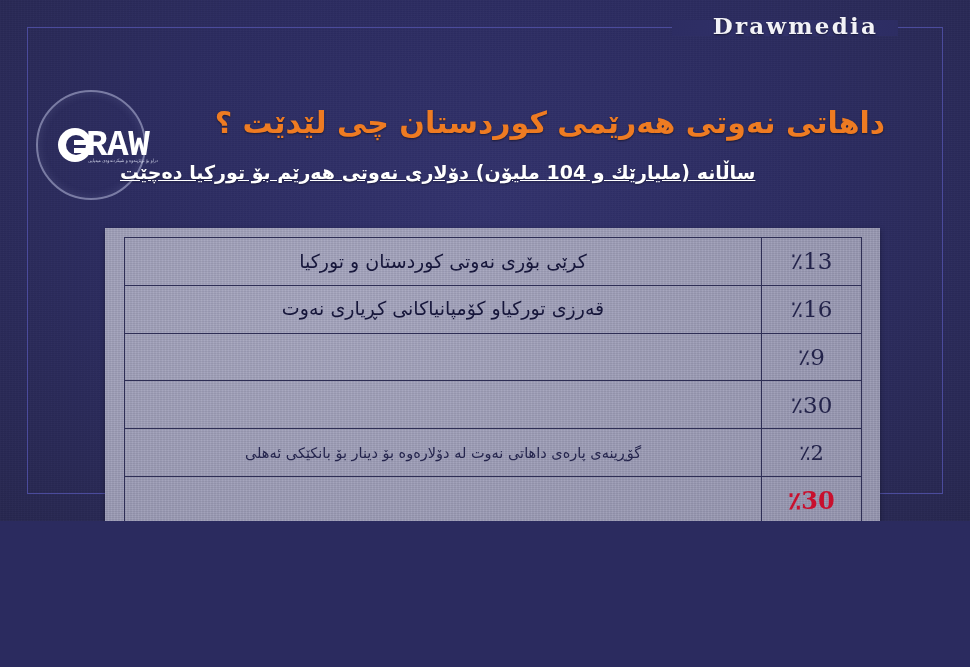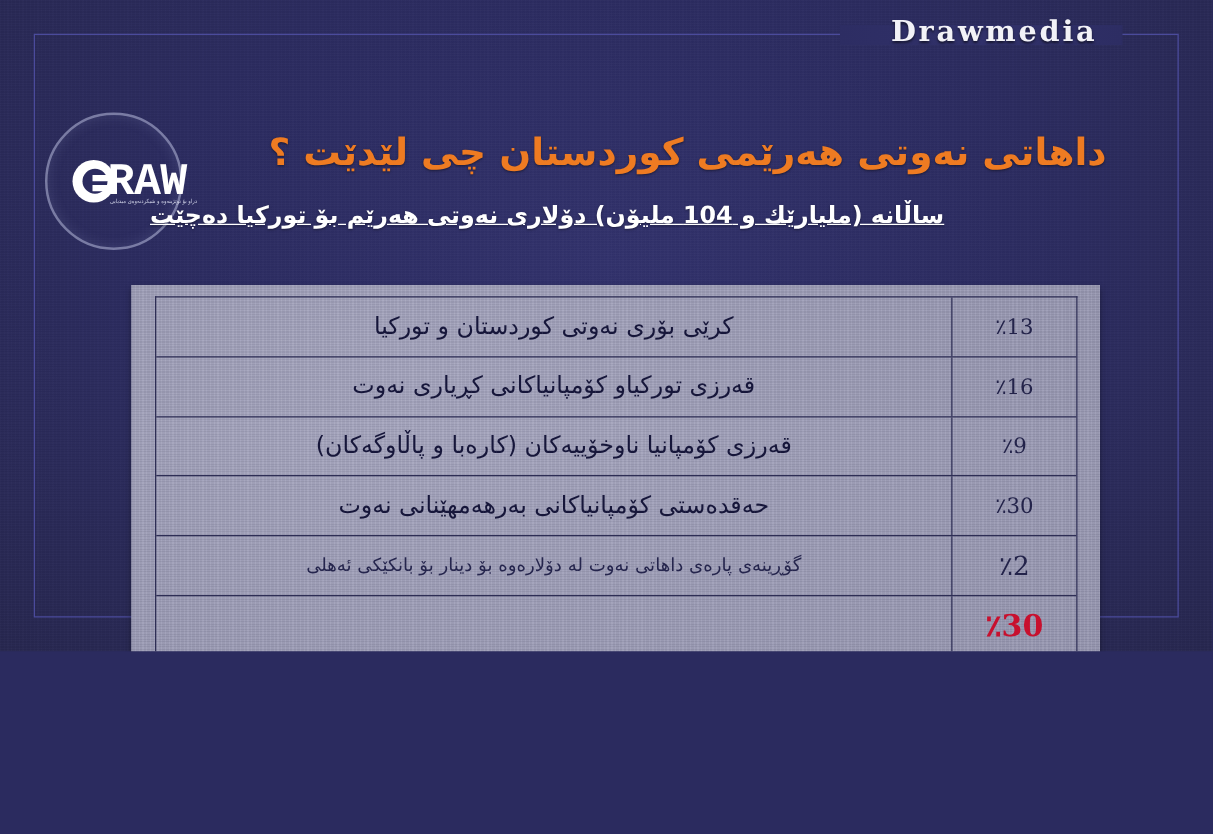--- a/index.html
+++ b/index.html
@@ -144,21 +144,21 @@
     height:47.8px;
   }
   .row:last-child{ height:48px; }
   .pct{
     width:100px;
     flex:0 0 100px;
     border-left:1px solid #2e2e55;
     box-sizing:border-box;
     height:100%;
     display:flex; align-items:center; justify-content:center;
-    font-size:17px; font-weight:400;
+    font-size:23px; font-weight:400;
     color:#23234a;
     direction:rtl;
     font-family:"DejaVu Serif","Liberation Serif",serif;
     letter-spacing:.5px;
   }
   .label{
     flex:1 1 auto;
     height:100%;
     display:flex; align-items:center; justify-content:center;
     padding:0 12px;
@@ -204,25 +204,23 @@
         <div class="row">
           <div class="pct">٪13</div>
           <div class="label">کرێی بۆری نەوتی کوردستان و تورکیا</div>
         </div>
         <div class="row">
           <div class="pct">٪16</div>
           <div class="label">قەرزی تورکیاو کۆمپانیاکانی کڕیاری نەوت</div>
         </div>
         <div class="row">
           <div class="pct">٪9</div>
-          <div class="label">قەرزی کۆمپانیا ناوخۆییەکان (کارەبا و پاڵاوگەکان)</div>
         </div>
         <div class="row">
           <div class="pct">٪30</div>
-          <div class="label">حەقدەستی کۆمپانیاکانی بەرهەمهێنانی نەوت</div>
         </div>
         <div class="row small">
           <div class="pct">٪2</div>
           <div class="label">گۆڕینەی پارەی داهاتی نەوت لە دۆلارەوە بۆ دینار بۆ بانکێکی ئەهلی</div>
         </div>
         <div class="row highlight">
           <div class="pct">٪30</div>
         </div>
         <div class="row total">
           <div class="pct">٪100</div>

